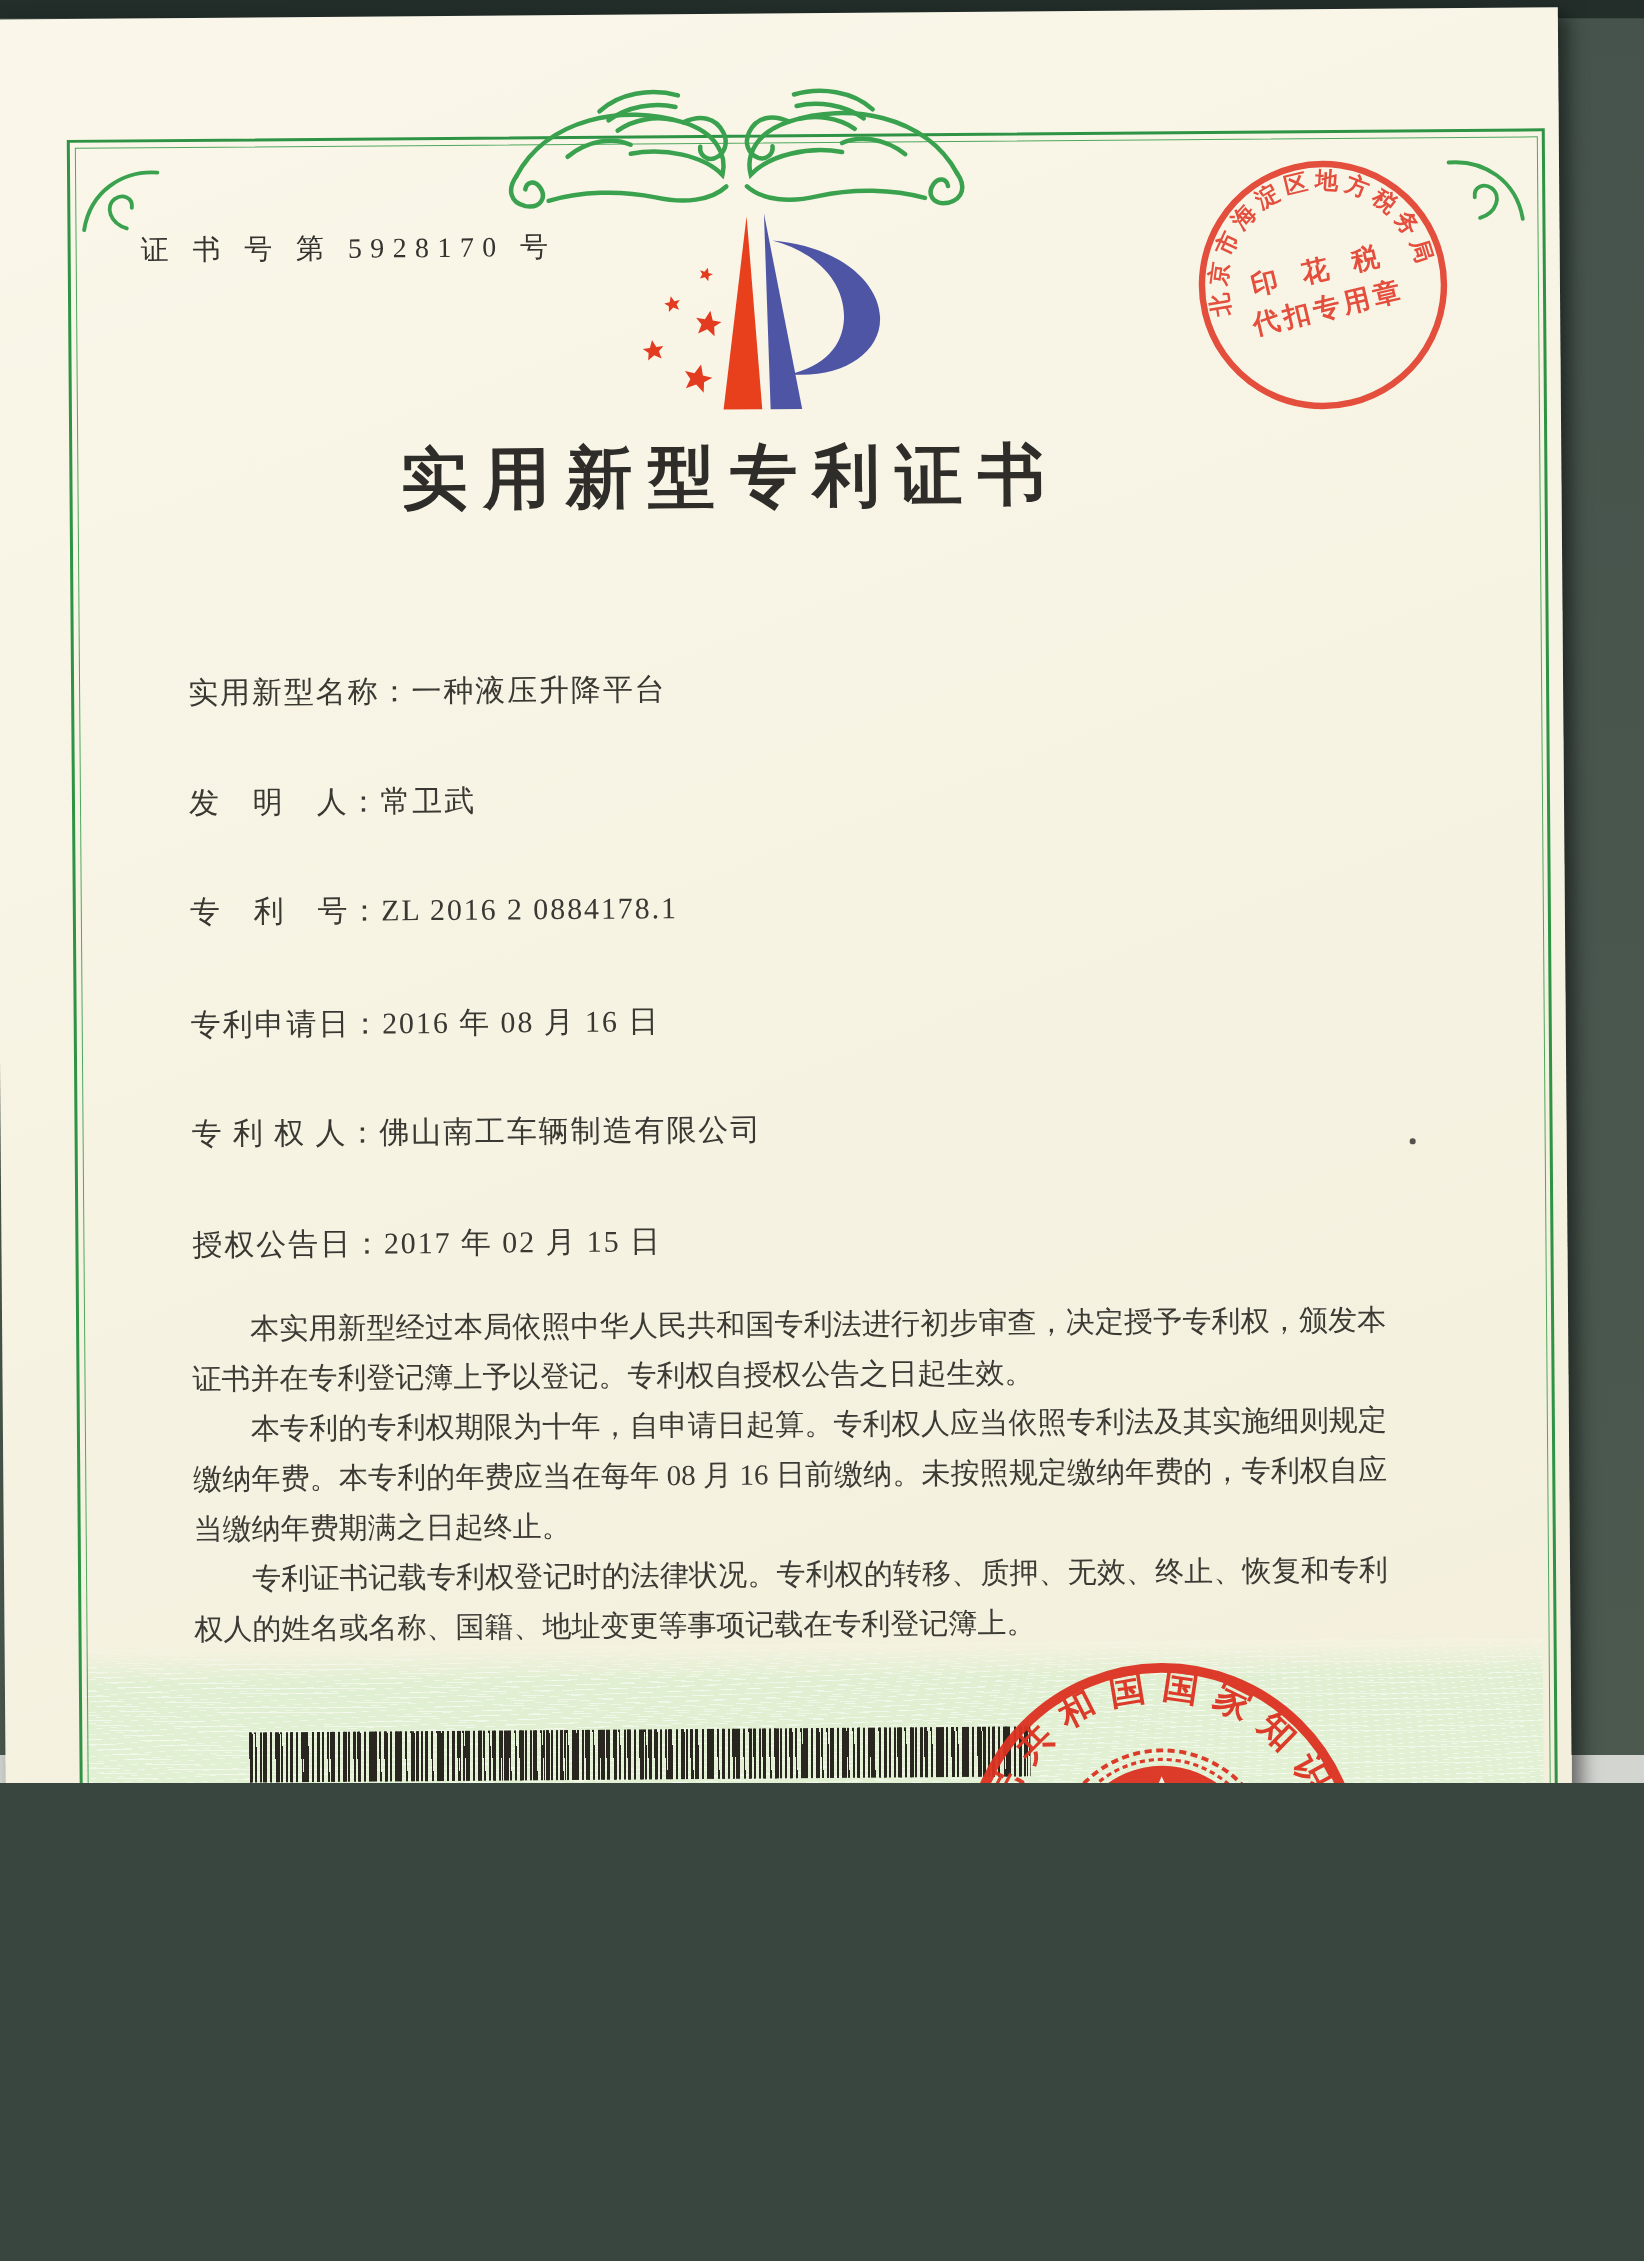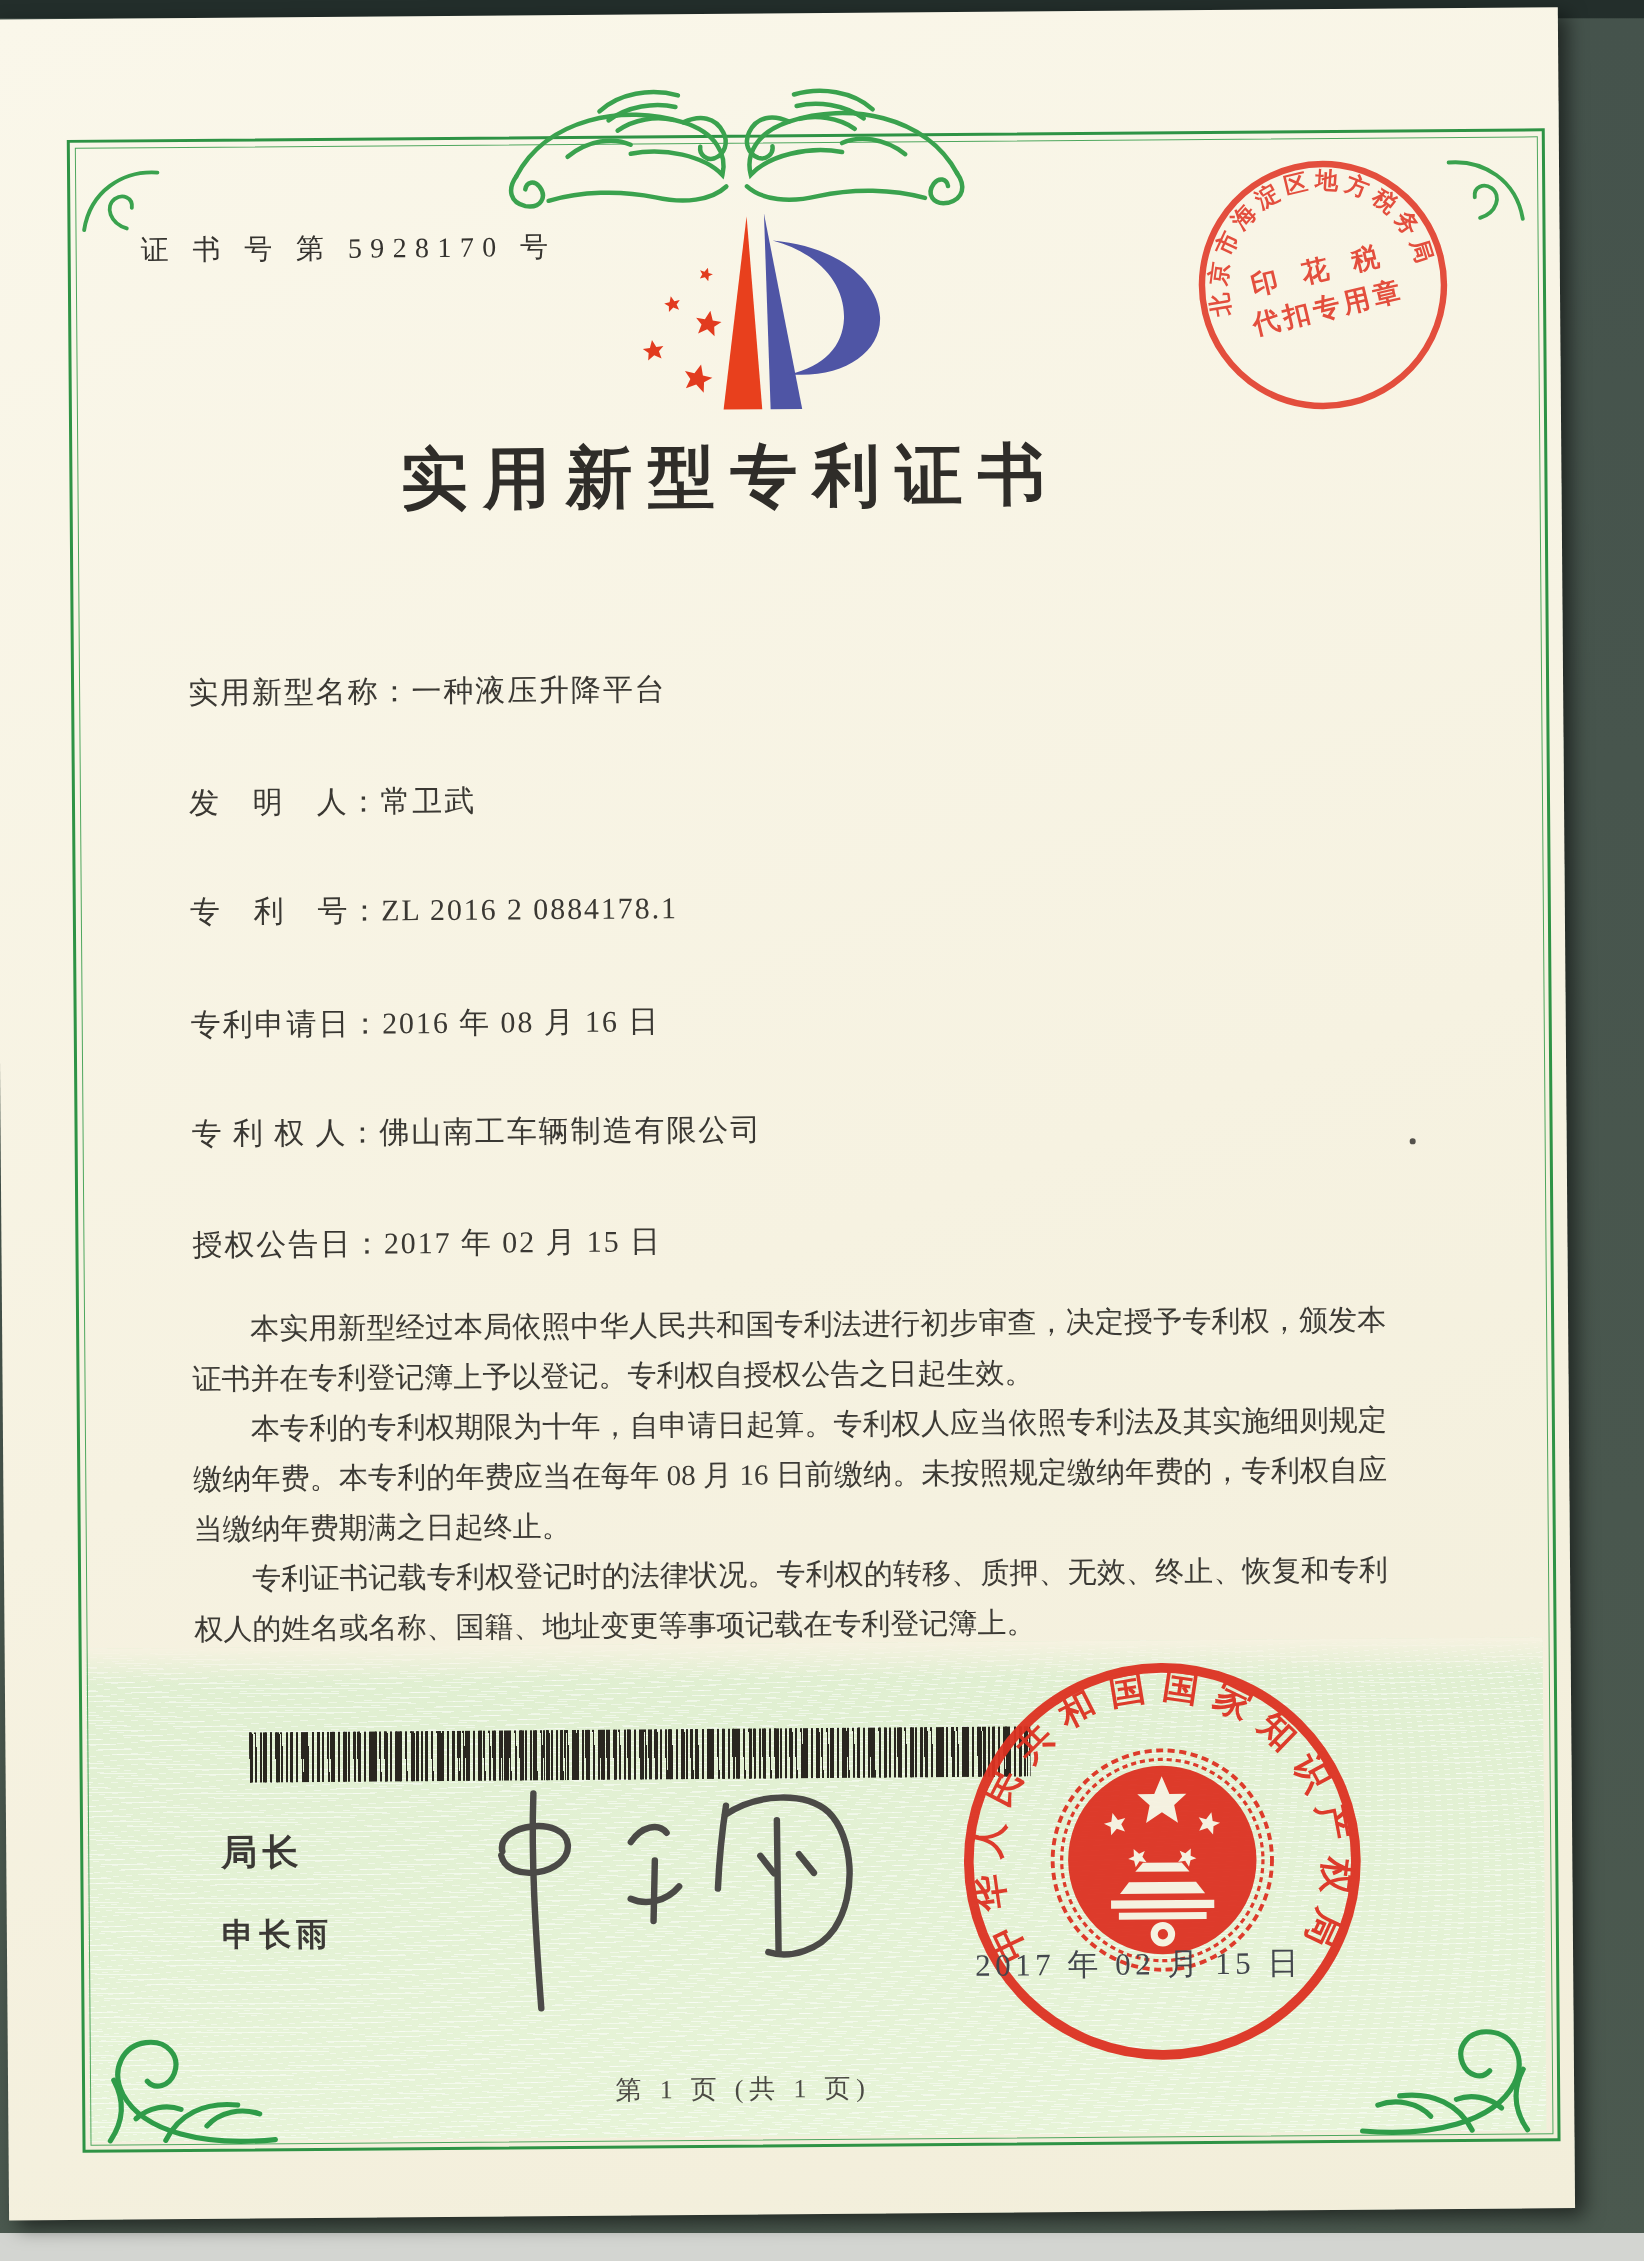--- a/index.html
+++ b/index.html
@@ -1,16 +1,16 @@
 <!DOCTYPE html>
 <html style="font-size:10.3px"><head>
 <meta charset="utf-8">
 <style>
   html,body{margin:0;padding:0;background:#39453f;}
-  #page{position:relative;width:1644px;height:2261px;overflow:hidden;
+  #page{position:relative;width:1644px;height:1783px;overflow:hidden;
         background:linear-gradient(180deg,#232e2b 0px,#232e2b 18px,#45534c 18.7px,#4b594f 100%);
         font-family:"Liberation Serif","DejaVu Serif",serif;}
   .bottom-table{position:absolute;left:0;right:0;bottom:0;height:28px;background:#d3d5d1;}
   .paper{position:absolute;left:-2.6px;top:15.5px;width:1566px;height:2201px;
          background:linear-gradient(160deg,#faf7ea 0%,#f6f2e1 55%,#f2eeda 100%);
          transform:rotate(-0.45deg);transform-origin:28% 30%;
          box-shadow:9px 7.7px 19.3px rgba(0,0,0,.55);}
   .frame{position:absolute;left:74px;top:121px;width:1472px;height:2007px;border:3.9px solid #2e9345;}
   .frame-inner{position:absolute;inset:4.5px;border:1.9px solid #4fa75e;}
   .green-zone{position:absolute;left:81px;top:1630px;width:1457px;height:493px;

